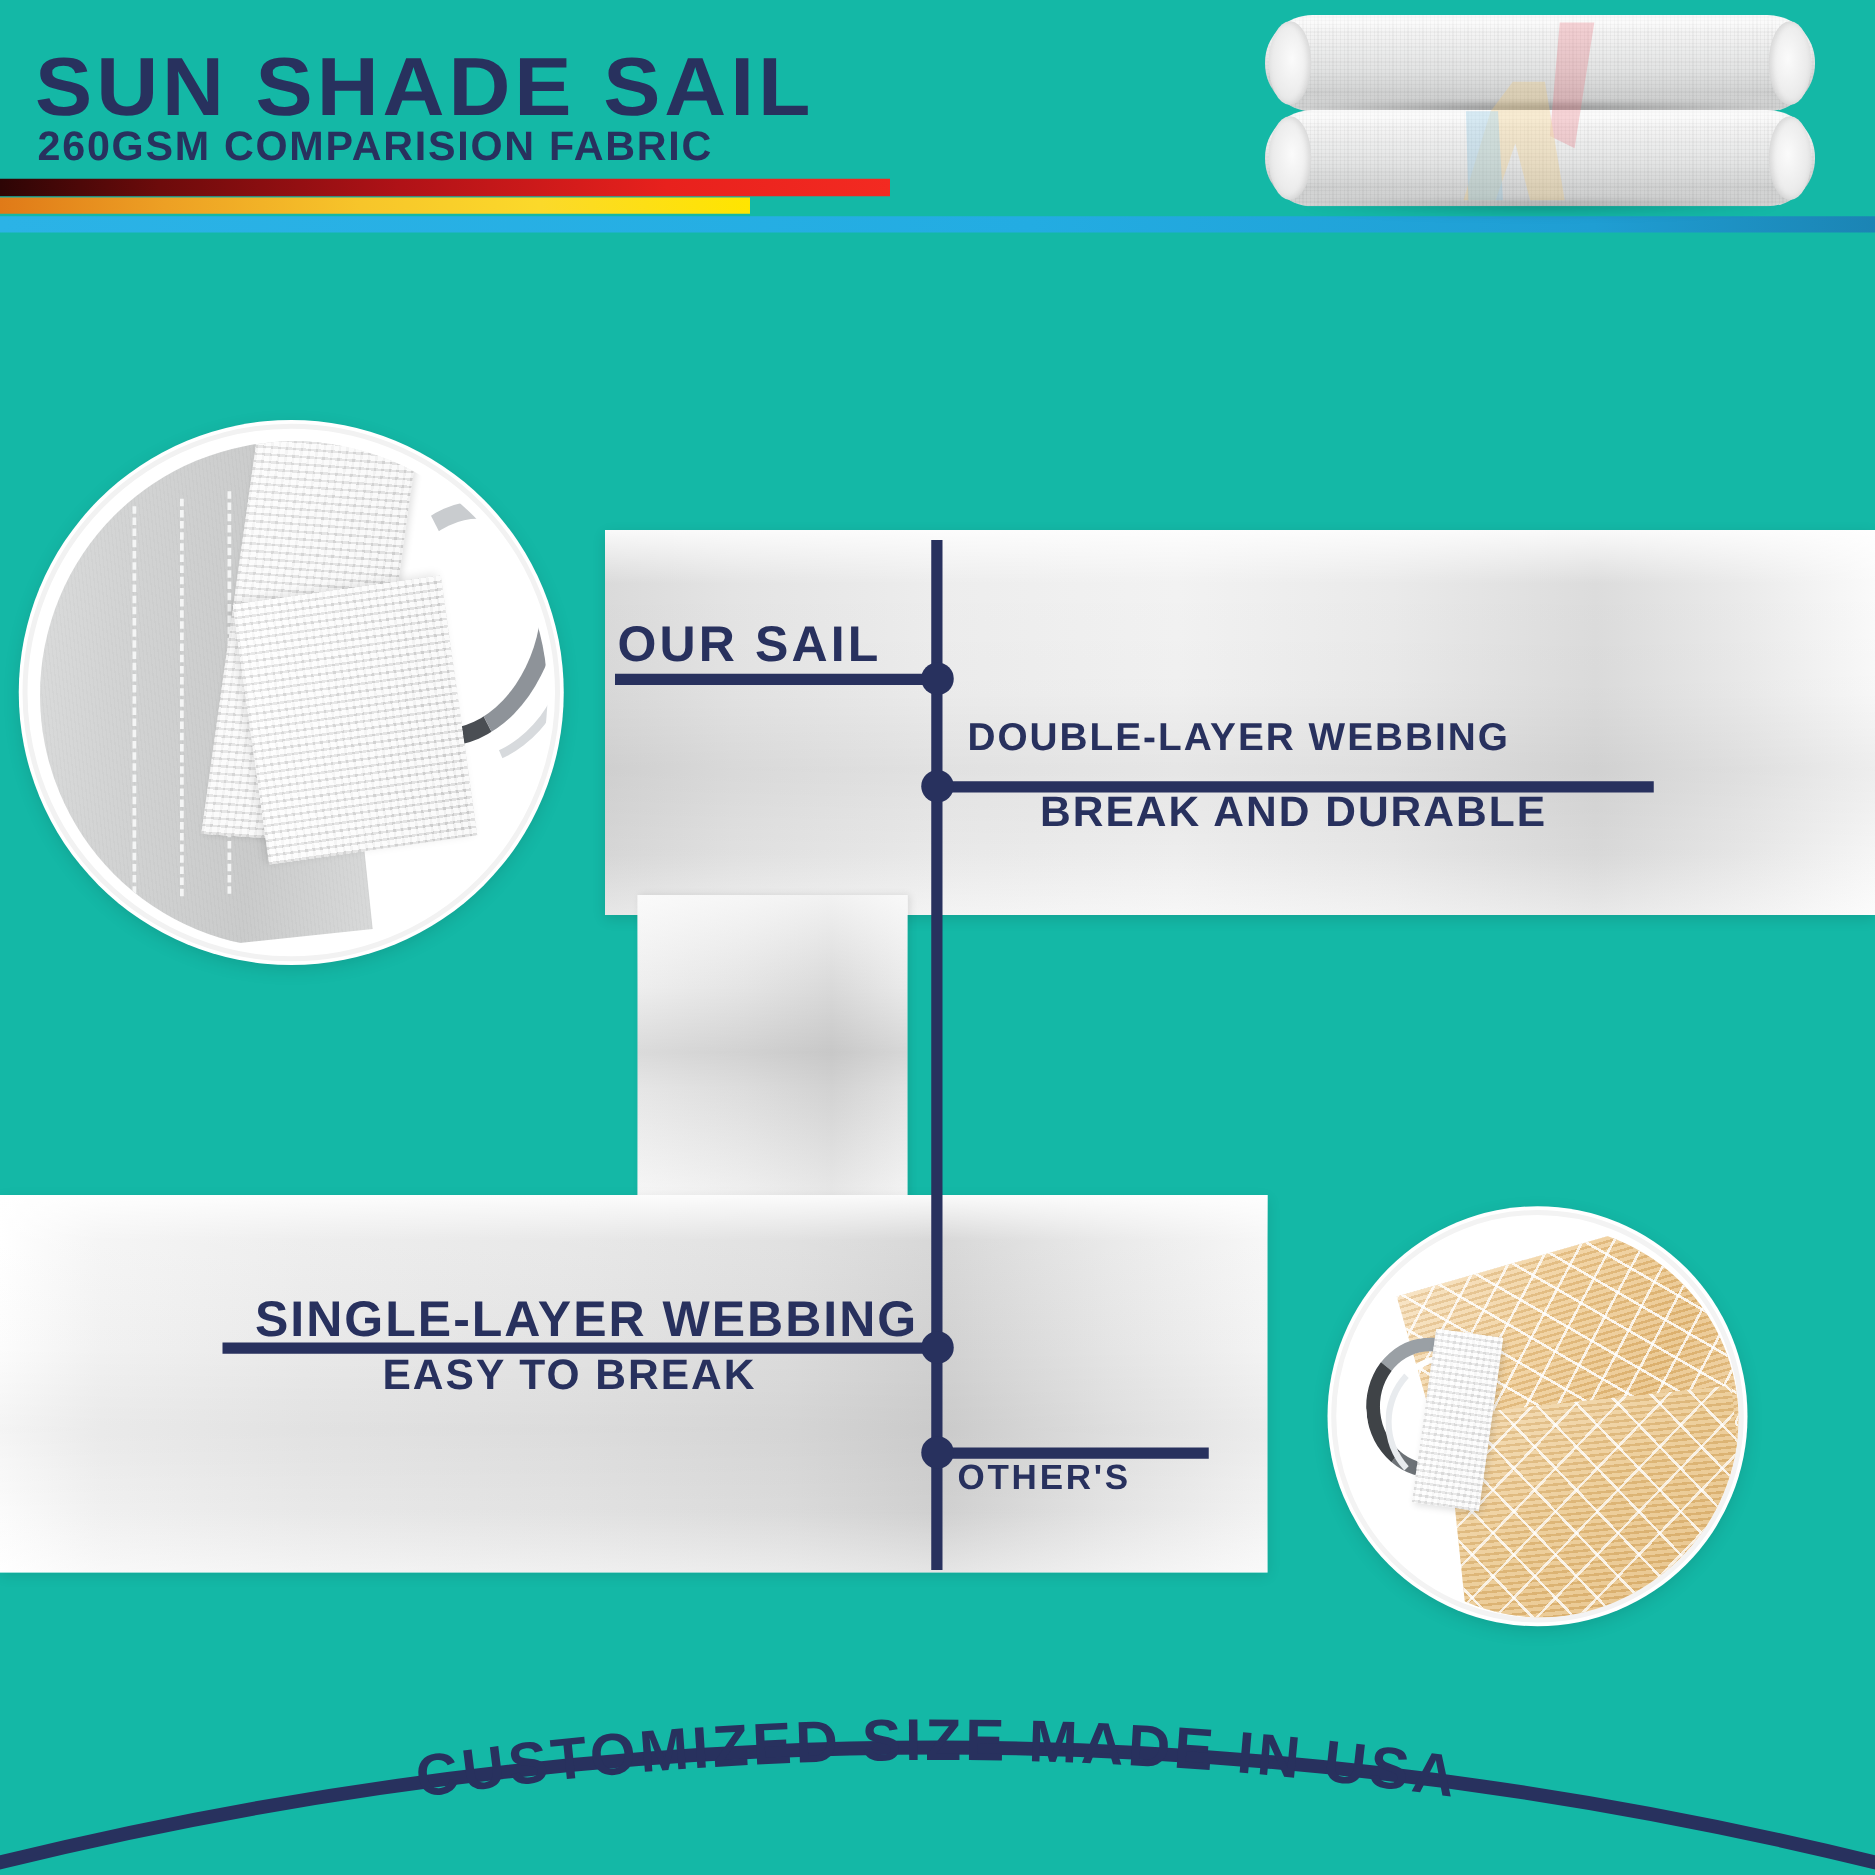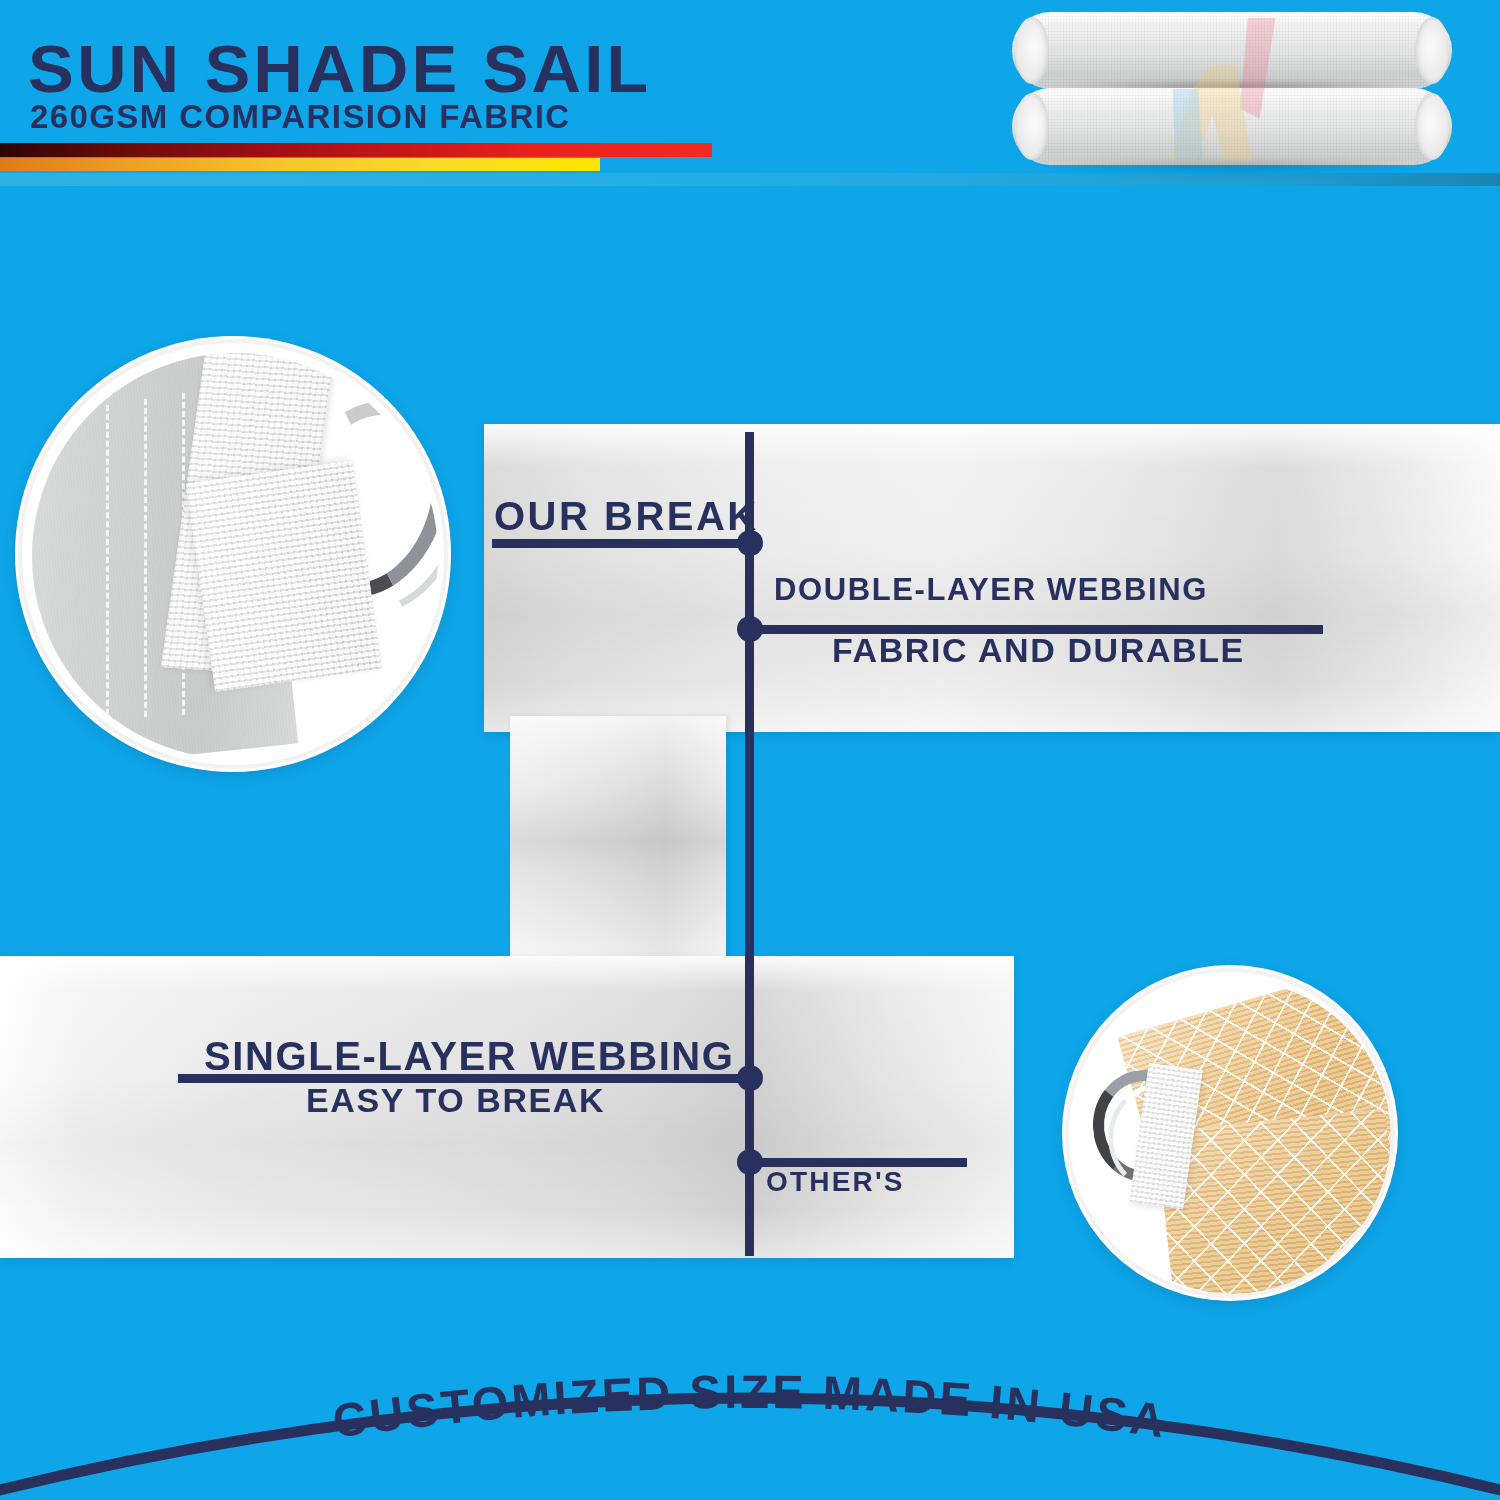--- a/index.html
+++ b/index.html
@@ -7,21 +7,21 @@
   body {
     font-family: "Liberation Sans", sans-serif;
     background: #ffffff;
     overflow: hidden;
     position: relative;
   }
   #stage {
     position: absolute;
     left: 0; top: 0;
     width: 1500px; height: 1500px;
-    background: #0ea5e9;
+    background: #14b8a6;
   }
 
   
   .hdr-title {
     position: absolute;
     left: 28px; top: 36px;
     font-size: 66px;
     font-weight: 700;
     letter-spacing: 3px;
     color: #28315e;
@@ -425,25 +425,25 @@
 
   <div class="hline hline-double"></div>
   <div class="dot dot-double"></div>
 
   <div class="hline hline-single"></div>
   <div class="dot dot-single"></div>
 
   <div class="hline hline-others"></div>
   <div class="dot dot-others"></div>
 
-  <div class="lbl lbl-oursail">OUR BREAK</div>
+  <div class="lbl lbl-oursail">OUR SAIL</div>
 
   <div class="lbl lbl-double">DOUBLE-LAYER WEBBING</div>
 
-  <div class="lbl lbl-double-sub">FABRIC AND DURABLE</div>
+  <div class="lbl lbl-double-sub">BREAK AND DURABLE</div>
 
   <div class="lbl lbl-single-sub">EASY TO BREAK</div>
 
   <div class="lbl lbl-single">SINGLE-LAYER WEBBING</div>
 
   <div class="lbl lbl-others">OTHER'S</div>
 
   <div class="circ circ-our">
     <div class="circ-our-inner">
       <div class="our-fabric"></div>

